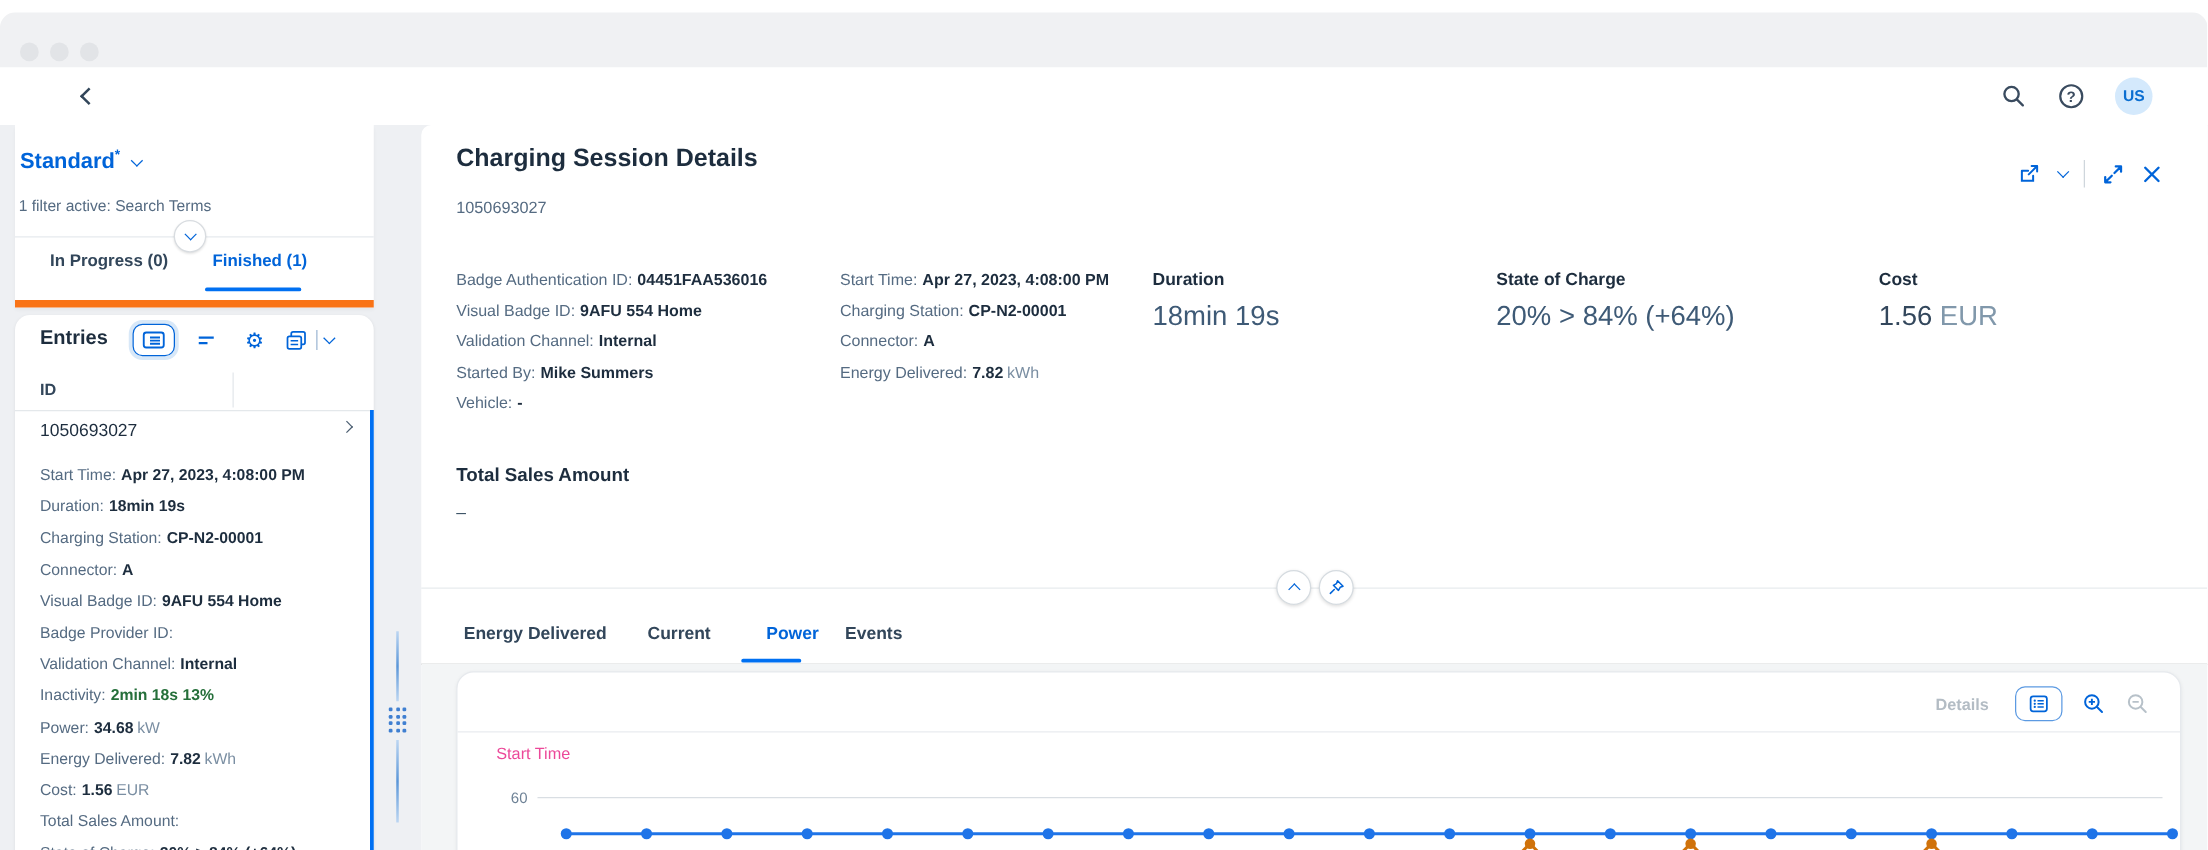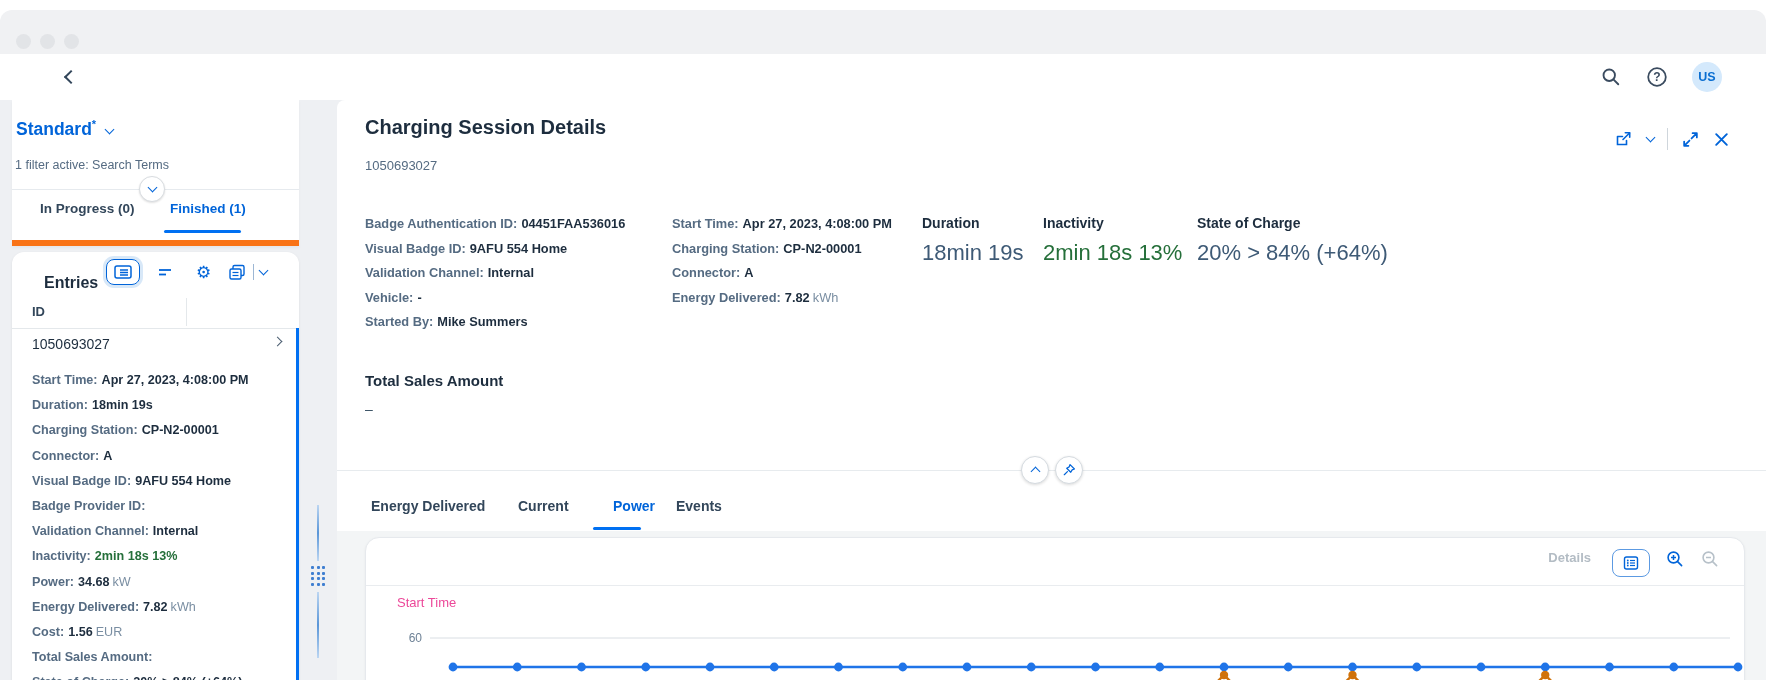--- a/index.html
+++ b/index.html
@@ -53,21 +53,21 @@
   .seg-btn.sel{border-color:#0064d9;box-shadow:0 0 0 3px rgba(10,110,209,.16);}
   .col-head{position:absolute;left:0;top:44px;width:100%;height:32px;border-bottom:1px solid #e4e8eb;}
   .col-head .id{position:absolute;left:20px;top:8px;font-size:13px;font-weight:bold;color:#32465a;}
   .col-sep{position:absolute;left:174px;top:2px;height:28px;border-left:1px solid #e4e8eb;}
   .list-item{position:absolute;left:0;top:76px;width:100%;bottom:0;cursor:pointer;}
   .sel-bar{position:absolute;right:0;top:0;bottom:0;width:3px;background:#0070f2;}
   .item-id-row{position:absolute;left:20px;top:8px;font-size:14px;color:#1d2d3e;}
   .item-chevron{position:absolute;right:18px;top:10px;}
   .item-fields{position:absolute;left:20px;top:40px;right:16px;}
   .fld{line-height:25.2px;font-size:12.6px;white-space:nowrap;}
-  .fld .lbl{color:#556b82;font-weight:bold;}
+  .fld .lbl{color:#556b82;}
   .fld .v{color:#1d2d3e;font-weight:600;margin-left:4px;}
   .fld .u{color:#7a8ea2;margin-left:3px;}
   
   .splitter{position:absolute;left:299px;top:100px;width:38px;bottom:0;cursor:col-resize;}
   .grip-line{position:absolute;left:18px;width:2px;background:linear-gradient(#bcd6f2,#5a96d8,#bcd6f2);}
   .grip-dots{position:absolute;left:12px;top:466px;display:grid;grid-template-columns:repeat(3,3px);grid-gap:2.5px;}
   .grip-dots i{width:3px;height:3px;background:#3f7fd1;border-radius:1px;}
   
   .main{position:absolute;left:337px;top:100px;right:0;bottom:0;background:#fff;border-radius:8px 0 0 0;}
   .d-title{position:absolute;left:28px;top:16px;font-size:20px;font-weight:bold;color:#1d2d3e;}
@@ -85,21 +85,21 @@
   .hdr-divider{position:absolute;left:0;top:370px;width:100%;border-top:1px solid #e7ebee;}
   .round-btn{position:absolute;top:356px;width:28px;height:28px;border-radius:50%;background:#fff;border:1px solid #d5dbe0;
              box-shadow:0 1px 3px rgba(0,0,0,.14);cursor:pointer;display:flex;align-items:center;justify-content:center;}
   .tabstrip{position:absolute;left:0;top:384px;width:100%;height:47px;border-bottom:1px solid #a3a3a3;}
   .m-tab{position:absolute;top:13px;background:none;border:none;font-size:14px;font-weight:bold;color:#32465a;cursor:pointer;white-space:nowrap;}
   .m-tab.sel{color:#0064d9;}
   .m-tab-underline{position:absolute;left:256px;top:43px;width:48px;height:3px;background:#0070f2;border-radius:2px;}
   .content-bg{position:absolute;left:0;top:431px;width:100%;bottom:0;background:#f3f5f6;}
   .chart-card{position:absolute;left:28px;top:437px;width:1380px;height:180px;background:#fff;border:1px solid #e6e9ed;
               border-radius:14px;box-shadow:0 1px 3px rgba(0,0,0,.05);box-sizing:border-box;}
-  .chart-toolbar{position:absolute;right:24px;top:11px;display:flex;align-items:flex-start;gap:15px;}
+  .chart-toolbar{position:absolute;right:24px;top:11px;display:flex;align-items:center;gap:15px;}
   .details-lbl{font-size:13px;font-weight:bold;color:#b3bcc4;background:none;border:none;cursor:default;}
   .grid-toggle{width:38px;height:28px;border-radius:8px;border:1.5px solid #5c9ae2;background:#fff;cursor:pointer;
                display:flex;align-items:center;justify-content:center;}
   .chart-hdr-divider{position:absolute;left:0;top:47px;width:100%;border-top:1px solid #e9ecef;}
   .chart-title{position:absolute;left:31px;top:57px;font-size:13px;color:#ec4899;}
   .y-tick{position:absolute;left:30px;top:93px;width:26px;text-align:right;font-size:12px;color:#6e8296;}
   .y-label{position:absolute;left:20px;top:104px;height:70px;writing-mode:vertical-rl;transform:rotate(180deg);
            font-size:11px;color:#6e8296;}
   .plot{position:absolute;left:0;top:48px;}
 </style>
@@ -146,21 +146,21 @@
       <div class="filter-divider"></div>
       <button class="collapse-pill">
           <span class="chev down sm blue" style="margin-top:-3px"></span>
         </button>
       <button class="side-tab" style="left:22px">In Progress (0)</button>
       <button class="side-tab sel" style="left:152px">Finished (1)</button>
       <div class="side-tab-underline"></div>
     </div>
 
     <section class="entries-card">
-      <h2 class="entries-title" style="margin:12px">Entries</h2>
+      <h2 class="entries-title" style="margin:0">Entries</h2>
       <div class="entries-toolbar">
         <button class="seg-btn sel">
           <svg width="20" height="18" viewBox="0 0 20 18">
               <rect x="2" y="3" width="16" height="12" rx="2" fill="none" stroke="#0064d9" stroke-width="1.5"></rect>
               <line x1="7" y1="7" x2="15" y2="7" stroke="#0064d9" stroke-width="1.5"></line>
               <line x1="7" y1="9.5" x2="15" y2="9.5" stroke="#0064d9" stroke-width="1.5"></line>
               <line x1="7" y1="12" x2="15" y2="12" stroke="#0064d9" stroke-width="1.5"></line>
             </svg>
         </button>
         <button class="seg-btn">
@@ -259,41 +259,41 @@
         <svg width="17" height="17" viewBox="0 0 16 16">
             <path d="M3 3l10 10M13 3L3 13" stroke="#0064d9" stroke-width="1.8" stroke-linecap="round"></path>
           </svg>
       </button>
     </div>
 
     <div class="info-col" style="left:28px">
       <div class="fld"><span class="lbl">Badge Authentication ID:</span><span class="v">04451FAA536016</span></div>
       <div class="fld"><span class="lbl">Visual Badge ID:</span><span class="v">9AFU 554 Home</span></div>
       <div class="fld"><span class="lbl">Validation Channel:</span><span class="v">Internal</span></div>
+      <div class="fld"><span class="lbl">Started By:</span><span class="v">Mike Summers</span></div>
       <div class="fld"><span class="lbl">Vehicle:</span><span class="v">-</span></div>
-      <div class="fld"><span class="lbl">Started By:</span><span class="v">Mike Summers</span></div>
     </div>
     <div class="info-col" style="left:335px">
       <div class="fld"><span class="lbl">Start Time:</span><span class="v">Apr 27, 2023, 4:08:00 PM</span></div>
       <div class="fld"><span class="lbl">Charging Station:</span><span class="v">CP-N2-00001</span></div>
       <div class="fld"><span class="lbl">Connector:</span><span class="v">A</span></div>
       <div class="fld"><span class="lbl">Energy Delivered:</span><span class="v">7.82</span><span class="u">kWh</span></div>
     </div>
 
     <div class="kpi" style="left:585px">
       <div class="k-lbl">Duration</div>
         <div class="k-val">18min 19s</div>
     </div>
-    <div class="kpi" style="left:706px">
-      <div class="k-lbl">Inactivity</div>
-        <div class="k-val" style="color: rgb(37, 111, 58);">2min 18s 13%</div>
-    </div>
     <div class="kpi" style="left:860px">
       <div class="k-lbl">State of Charge</div>
         <div class="k-val">20% &gt; 84% (+64%)</div>
+    </div>
+    <div class="kpi" style="left:1166px">
+      <div class="k-lbl">Cost</div>
+        <div class="k-val"><span style="color:#33475c">1.56</span><span class="u">EUR</span></div>
     </div>
 
     <div class="total-lbl">Total Sales Amount</div>
     <div class="total-val">–</div>
 
     <div class="hdr-divider"></div>
     <button class="round-btn" style="left:684px">
         <span class="chev up sm blue" style="margin-top:3px"></span>
       </button>
     <button class="round-btn" style="left:718px">

